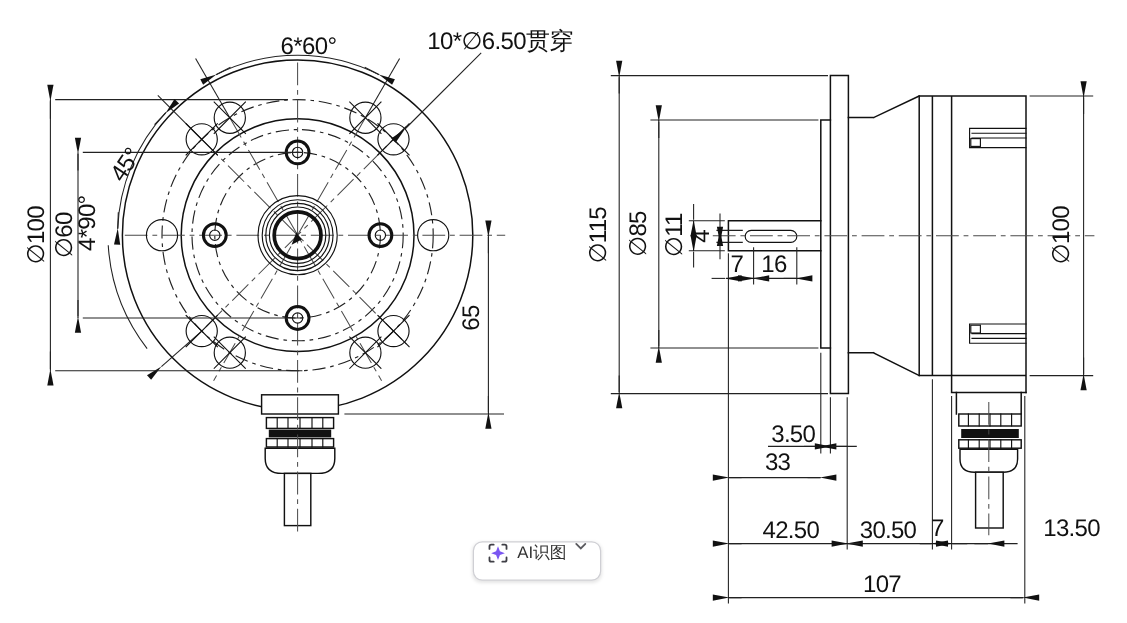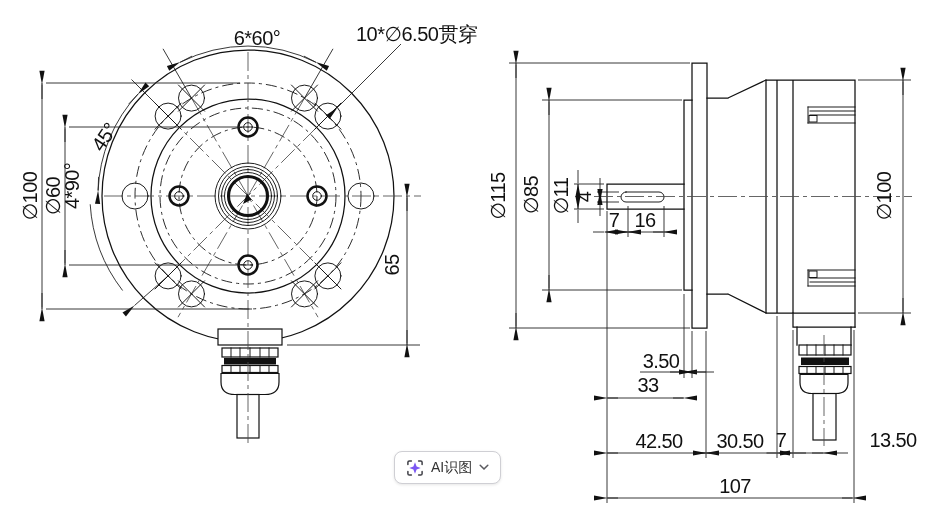--- a/index.html
+++ b/index.html
@@ -13,21 +13,21 @@
   .bold{stroke-width:3.1;}
   .wfill{fill:#fff;stroke:#111;stroke-width:1.2;}
   .blk{fill:#111;stroke:none;}
   .cl{stroke:#4a4a4a;stroke-width:0.85;fill:none;stroke-dasharray:19 4 4 4;}
   .ph{stroke:#222;stroke-width:0.95;fill:none;stroke-dasharray:11 4 3 4;}
   .dm{stroke:#222;stroke-width:0.9;fill:none;}
   text.dim{font-family:"Liberation Sans",sans-serif;font-size:20px;fill:#111;letter-spacing:-0.6px;}
   text.note{font-family:"Liberation Sans",sans-serif;font-size:20px;fill:#111;letter-spacing:-0.5px;}
 
   
-  #ai-btn{position:absolute;left:394px;top:451px;height:33px;display:flex;align-items:center;
+  #ai-btn{position:absolute;left:394px;top:451px;height:33px;display:flex;
           gap:7px;padding:0 11px;background:#fff;border:1px solid #cfcfd4;border-radius:8px;
           box-shadow:0 1px 3px rgba(0,0,0,.10);cursor:pointer;box-sizing:border-box;}
   #ai-btn .lbl{font-size:14px;color:#333;white-space:nowrap;}
   #ai-btn svg{display:block;}
 </style>
 </head>
 <body>
 
 <div id="stage">
 <svg id="drawing" width="939" height="519" viewBox="0 0 939 519">

